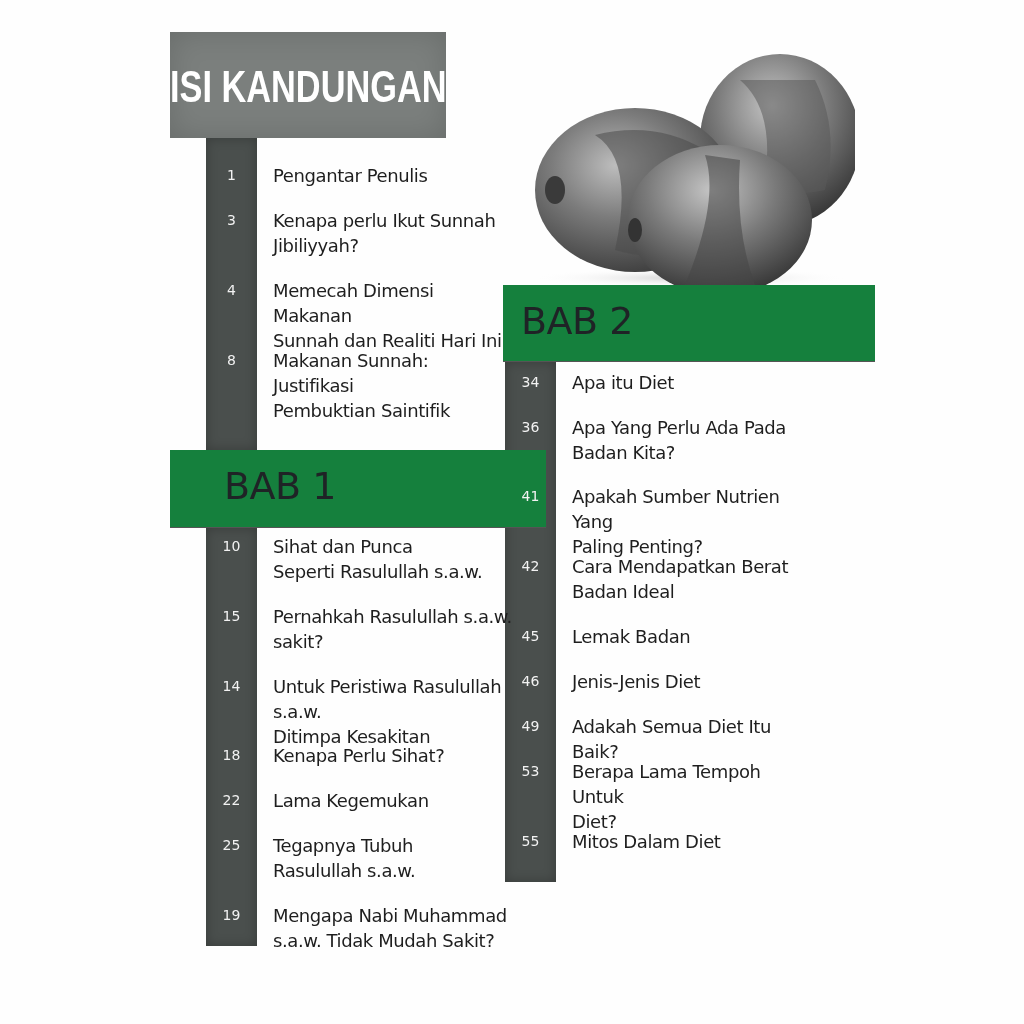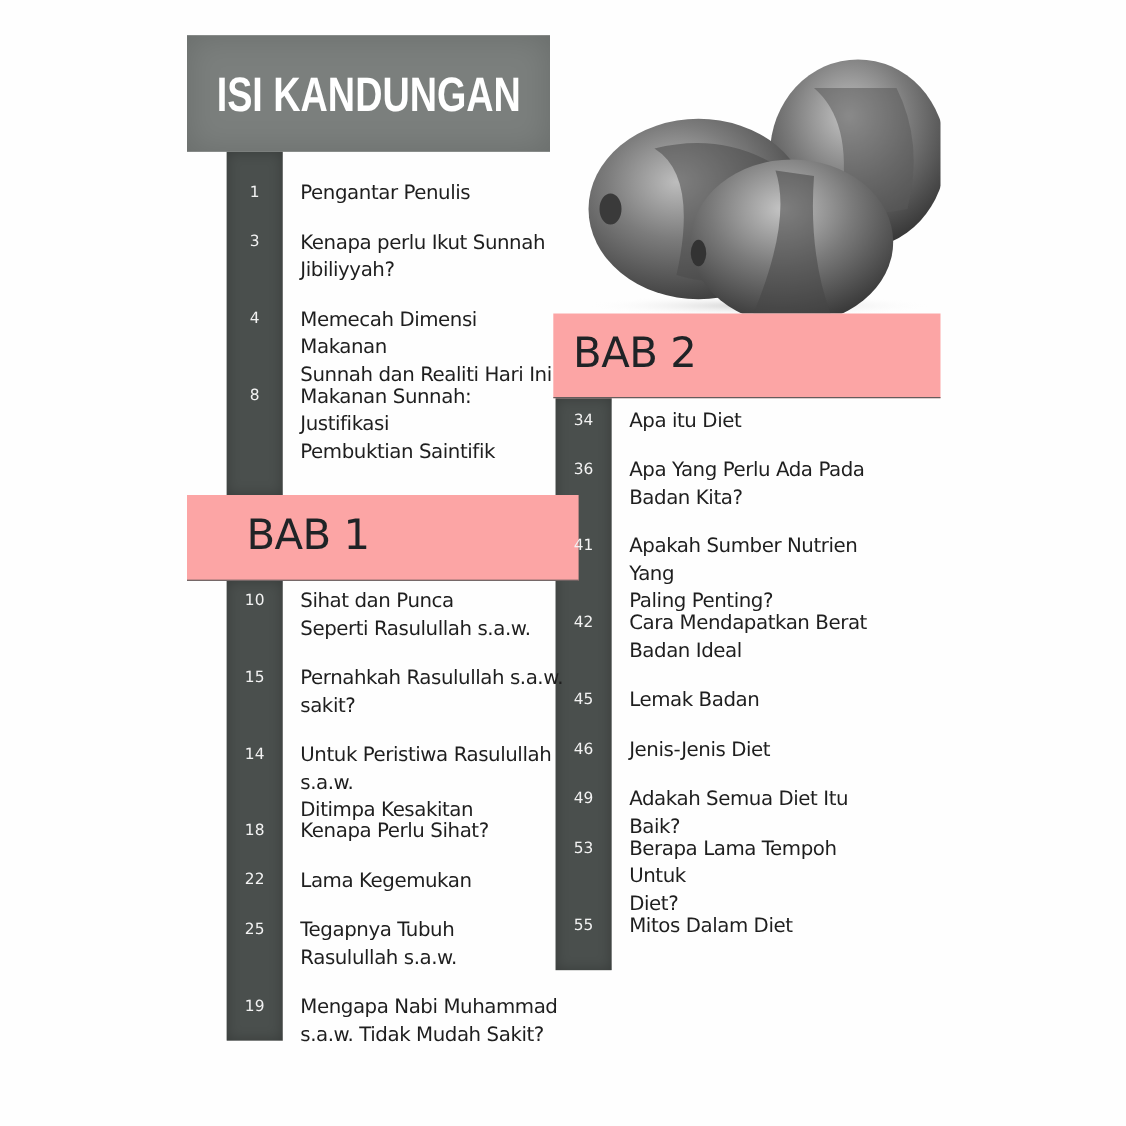--- a/index.html
+++ b/index.html
@@ -6,21 +6,21 @@
     body {
       width: 1024px; height: 1024px; position: relative; overflow: hidden;
       background: #ffffff;
       font-family: "Liberation Sans", sans-serif;
       color: #1e1e1e;
     }
     .page { position: absolute; inset: 0; background: #fefefe; }
 
     
     .title-banner {
-      position: absolute; left: 170px; top: 32px; width: 330px; height: 106px;
+      position: absolute; left: 170px; top: 32px; width: 276px; height: 106px;
       background: #7b7f7d;
       display: flex; align-items: center; justify-content: center;
       box-shadow: inset 0 0 30px rgba(0,0,0,0.15);
     }
     .title-text {
       font-family: "Liberation Sans", sans-serif;
       font-weight: bold;
       font-size: 44px;
       color: #ffffff;
       letter-spacing: 0px;
@@ -34,22 +34,23 @@
     .bar {
       position: absolute; background: #4a4f4d;
       box-shadow: inset 0 0 12px rgba(0,0,0,0.25);
     }
     .bar-intro { left: 206px; top: 138px; width: 51px; height: 312px; }
     .bar-bab1  { left: 206px; top: 528px; width: 51px; height: 418px; }
     .bar-bab2  { left: 505px; top: 362px; width: 51px; height: 520px; }
 
     
     .band {
-      position: absolute; background: #fca5a5;
+      position: absolute; background: #15803d;
       border-bottom: 1.5px solid #555;
+      padding-left: 20px;
     }
     .band-bab1 { left: 170px; top: 450px; width: 356px; height: 77px; }
     .band-bab2 { left: 503px; top: 285px; width: 352px; height: 76px; }
     .band-label {
       position: absolute; font-family: "DejaVu Sans", sans-serif;
       font-size: 38px; color: #1f2326; letter-spacing: -0.5px;
     }
     .band-bab1 .band-label { left: 54px; top: 14px; }
     .band-bab2 .band-label { left: 18px; top: 14px; }
 

